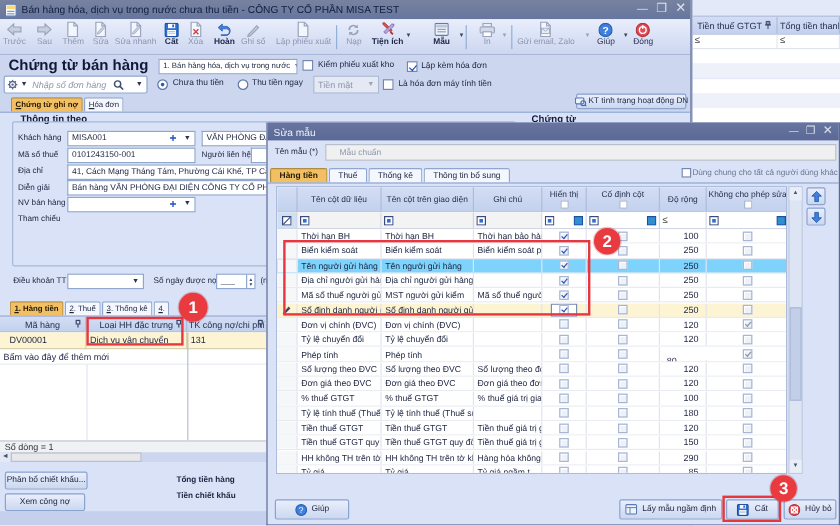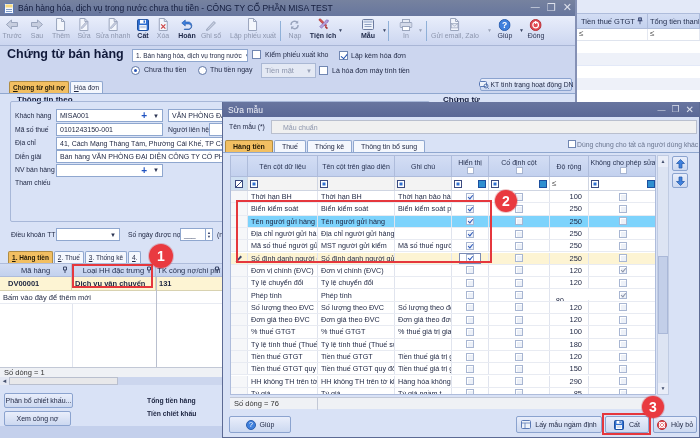--- a/index.html
+++ b/index.html
@@ -315,20 +315,38 @@
       <div id="page-title" class="abs">Chứng từ bán hàng</div>
       <div class="abs combo" style="left:132px; top:3px; width:116px; height:13px;">
         <span style="padding-left:3px; font-size:6.5px">1. Bán hàng hóa, dịch vụ trong nước</span>
           <span class="car">▼</span>
       </div>
       <span class="abs cb" style="left:252px; top:4px;"></span>
       <span class="abs lbl" style="left:265px; top:5px;">Kiểm phiếu xuất kho</span>
       <span class="abs cb checked" style="left:339px; top:5px;"></span>
       <span class="abs lbl" style="left:351px; top:6px;">Lập kèm hóa đơn</span>
 
+      <div class="abs combo" style="left:3px; top:17px; width:120px; height:15px; border-radius:2px;">
+        <span style="margin-left:2px">
+            <svg width="9" height="9" viewBox="0 0 9 9">
+              <circle cx="4.5" cy="4.5" r="2.6" fill="none" stroke="#5a6a90" stroke-width="1.1"></circle>
+              <circle cx="4.5" cy="4.5" r="1" fill="#5a6a90"></circle>
+              <path d="M4.5 0.5v1.4 M4.5 7.1v1.4 M0.5 4.5h1.4 M7.1 4.5h1.4 M1.7 1.7l1 1 M6.3 6.3l1 1 M7.3 1.7l-1 1 M2.7 6.3l-1 1" stroke="#5a6a90" stroke-width="0.9"></path>
+            </svg>
+          </span>
+        <span class="carind" style="margin-left:2px">▼</span>
+        <span style="margin-left:4px; font-style:italic; color:#8d96ad;">Nhập số đơn hàng</span>
+        <span style="margin-left:auto">
+            <svg width="10" height="10" viewBox="0 0 10 10">
+              <circle cx="4" cy="4" r="2.6" fill="none" stroke="#3c4c74" stroke-width="1.2"></circle>
+              <path d="M6 6l2.6 2.6" stroke="#3c4c74" stroke-width="1.3"></path>
+            </svg>
+          </span>
+        <span class="car">▼</span>
+      </div>
       <span class="abs radio sel" style="left:131px; top:20px;"></span>
       <span class="abs lbl" style="left:144px; top:20px;">Chưa thu tiền</span>
       <span class="abs radio" style="left:198px; top:20px;"></span>
       <span class="abs lbl" style="left:210px; top:20px;">Thu tiền ngay</span>
       <div class="abs combo dis" style="left:261px; top:17px; width:55px; height:15px;">
         <span style="padding-left:3px; color:#8d96ad;">Tiền mặt</span>
           <span class="car" style="color:#9aa3b8">▼</span>
       </div>
       <span class="abs cb" style="left:319px; top:20px;"></span>
       <span class="abs lbl" style="left:332px; top:21px;">Là hóa đơn máy tính tiền</span>
@@ -431,21 +449,21 @@
       <div class="gh-cell" style="width:66px; border-right:none;">
         <span>TK công nợ/chi phí</span>
         <span style="position:absolute; right:1px;">
             <svg width="7" height="8" viewBox="0 0 7 8">
               <path d="M1.5 1h3v3h-3z M3 4v3" stroke="#3a4668" fill="none" stroke-width="1"></path>
             </svg>
           </span>
       </div>
     </div>
     <div class="abs" style="left:0; top:277px; width:222px; height:90px; background:#fff;">
-      <div class="grid-row" style="background:#fdf4d3; height:14px;font-weight:bold;">
+      <div class="grid-row" style="background:#fdf4d3; height:14px;">
         <div class="gr-cell" style="width:72px; border-color:#d8d2b0; padding-left:8px;">DV00001</div>
         <div class="gr-cell" style="width:84px; border-color:#d8d2b0;">Dịch vụ vận chuyển</div>
         <div class="gr-cell" style="width:66px; border-right:none; border-color:#d8d2b0;">131</div>
       </div>
       <div class="grid-row" style="height:13px;">
         <div class="gr-cell" style="width:222px; border-right:none;">Bấm vào đây để thêm mới</div>
       </div>
       <div style="position:absolute; left:72px; top:27px; bottom:0; width:1px; background:#e0e4ee;"></div>
       <div style="position:absolute; left:156px; top:0px; bottom:0; width:1px; background:#b9bfce;"></div>
     </div>
@@ -870,24 +888,20 @@
       <svg width="9" height="10" viewBox="0 0 9 10">
           <path d="M4.5 0.5 L8.5 4.5 H6 V9 H3 V4.5 H0.5 Z" fill="#3f80dd" stroke="#1f56a8" stroke-width="0.7"></path>
         </svg>
     </div>
     <div class="abs btn" style="left:449px; top:71px; width:16px; height:15px;">
       <svg width="9" height="10" viewBox="0 0 9 10">
           <path d="M4.5 9.5 L0.5 5.5 H3 V1 H6 V5.5 H8.5 Z" fill="#3f80dd" stroke="#1f56a8" stroke-width="0.7"></path>
         </svg>
     </div>
 
-    <div class="abs statusbar" style="left:7px; top:295px; width:427px; height:12px;">
-        <span>Số dòng = 76</span>
-        <span style="position:absolute; left:87px; top:0; width:1px; height:12px; background:#c2c8d6;"></span>
-      </div>
 
     <div class="abs btn" style="left:6px; top:314px; width:62px; height:17px; gap:4px;">
       <span>
           <svg width="10" height="10" viewBox="0 0 10 10">
             <circle cx="5" cy="5" r="4.5" fill="#3f80dd" stroke="#2c5fae"></circle>
             <text x="5" y="7.4" font-size="7" fill="#fff" text-anchor="middle" font-family="Liberation Sans">?</text>
           </svg>
         </span>
       <span>Giúp</span>
     </div>

